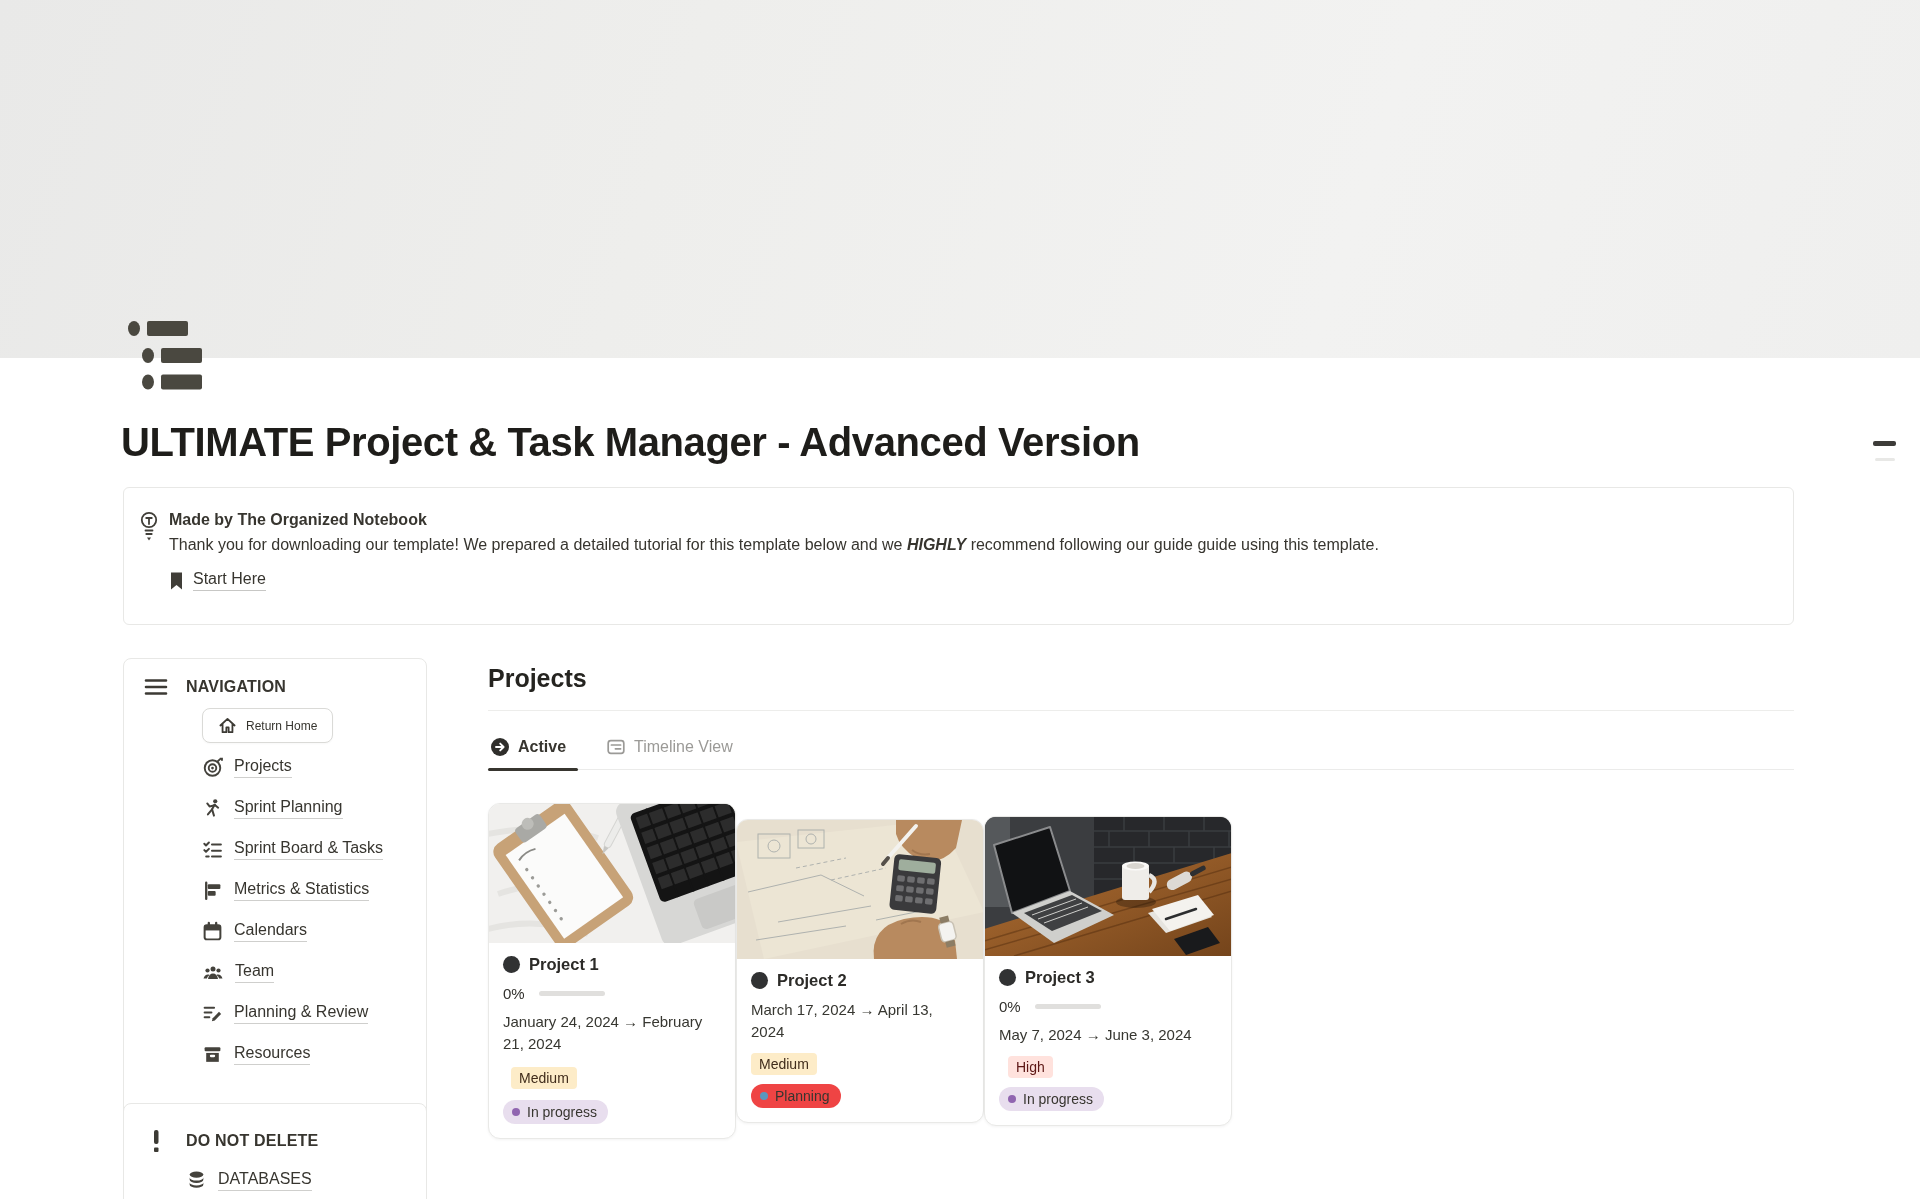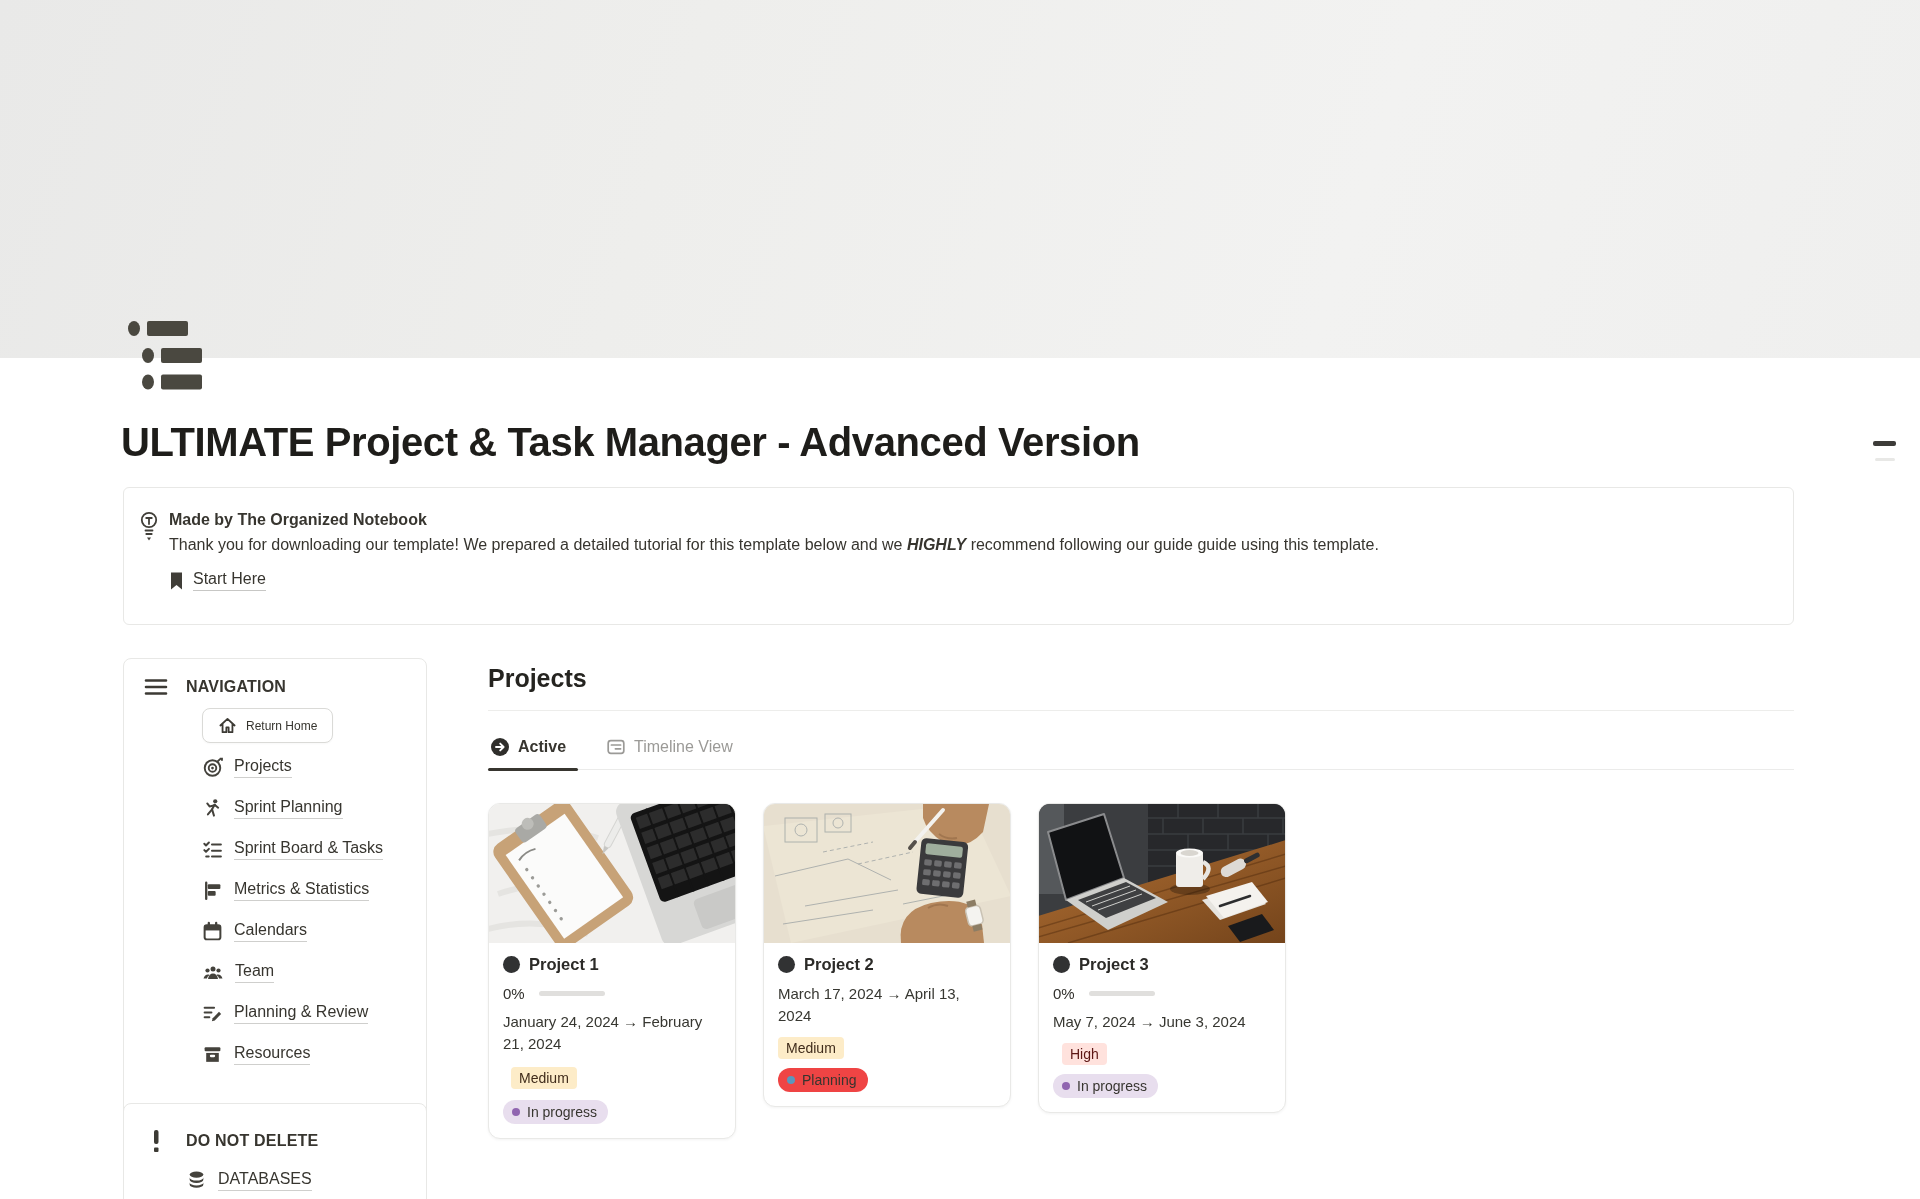--- a/index.html
+++ b/index.html
@@ -45,21 +45,21 @@
   
   .main{position:absolute;left:488px;top:664px;width:1306px;}
   .section-title{margin:0;font-size:25px;font-weight:700;color:#252420;}
   .rule{height:1px;background:#ededeb;margin-top:17px;}
   .tabs{display:flex;align-items:flex-end;gap:26px;border-bottom:1px solid #ebebea;margin-top:0;}
   .tab{display:flex;align-items:center;gap:8px;padding:26px 12px 12px 2px;cursor:pointer;
     font-size:16px;color:#9b9a97;font-weight:500;position:relative;}
   .tab.active{color:#37352f;font-weight:600;}
   .tab.active:after{content:"";position:absolute;left:0;right:0;bottom:-2px;height:3px;border-radius:2px;background:#37352f;}
   
-  .cards{display:flex;gap:27px;margin-top:33px;align-items:flex-start;}
+  .cards{display:flex;margin-top:33px;align-items:center;}
   .card{width:248px;box-sizing:border-box;background:#fff;border:1px solid #e9e9e7;border-radius:12px;
     overflow:hidden;cursor:pointer;box-shadow:0 1px 3px rgba(15,15,15,.05);display:flex;flex-direction:column;}
   .photo{display:block;width:100%;height:139px;}
   .card-body{padding:12px 14px 14px 14px;}
   .card-title{display:flex;align-items:center;gap:9px;font-size:16.5px;font-weight:600;color:#2c2b28;}
   .card-title .dot{width:17px;height:17px;border-radius:50%;background:#313233;flex:0 0 17px;}
   .prog-row{display:flex;align-items:center;gap:14px;margin-top:11px;}
   .prog-pct{font-size:15px;color:#32312d;}
   .prog-track{width:66px;height:5px;border-radius:3px;background:#e0dfdd;}
   .dates{font-size:15px;line-height:22px;margin-top:9px;color:#373731;}

